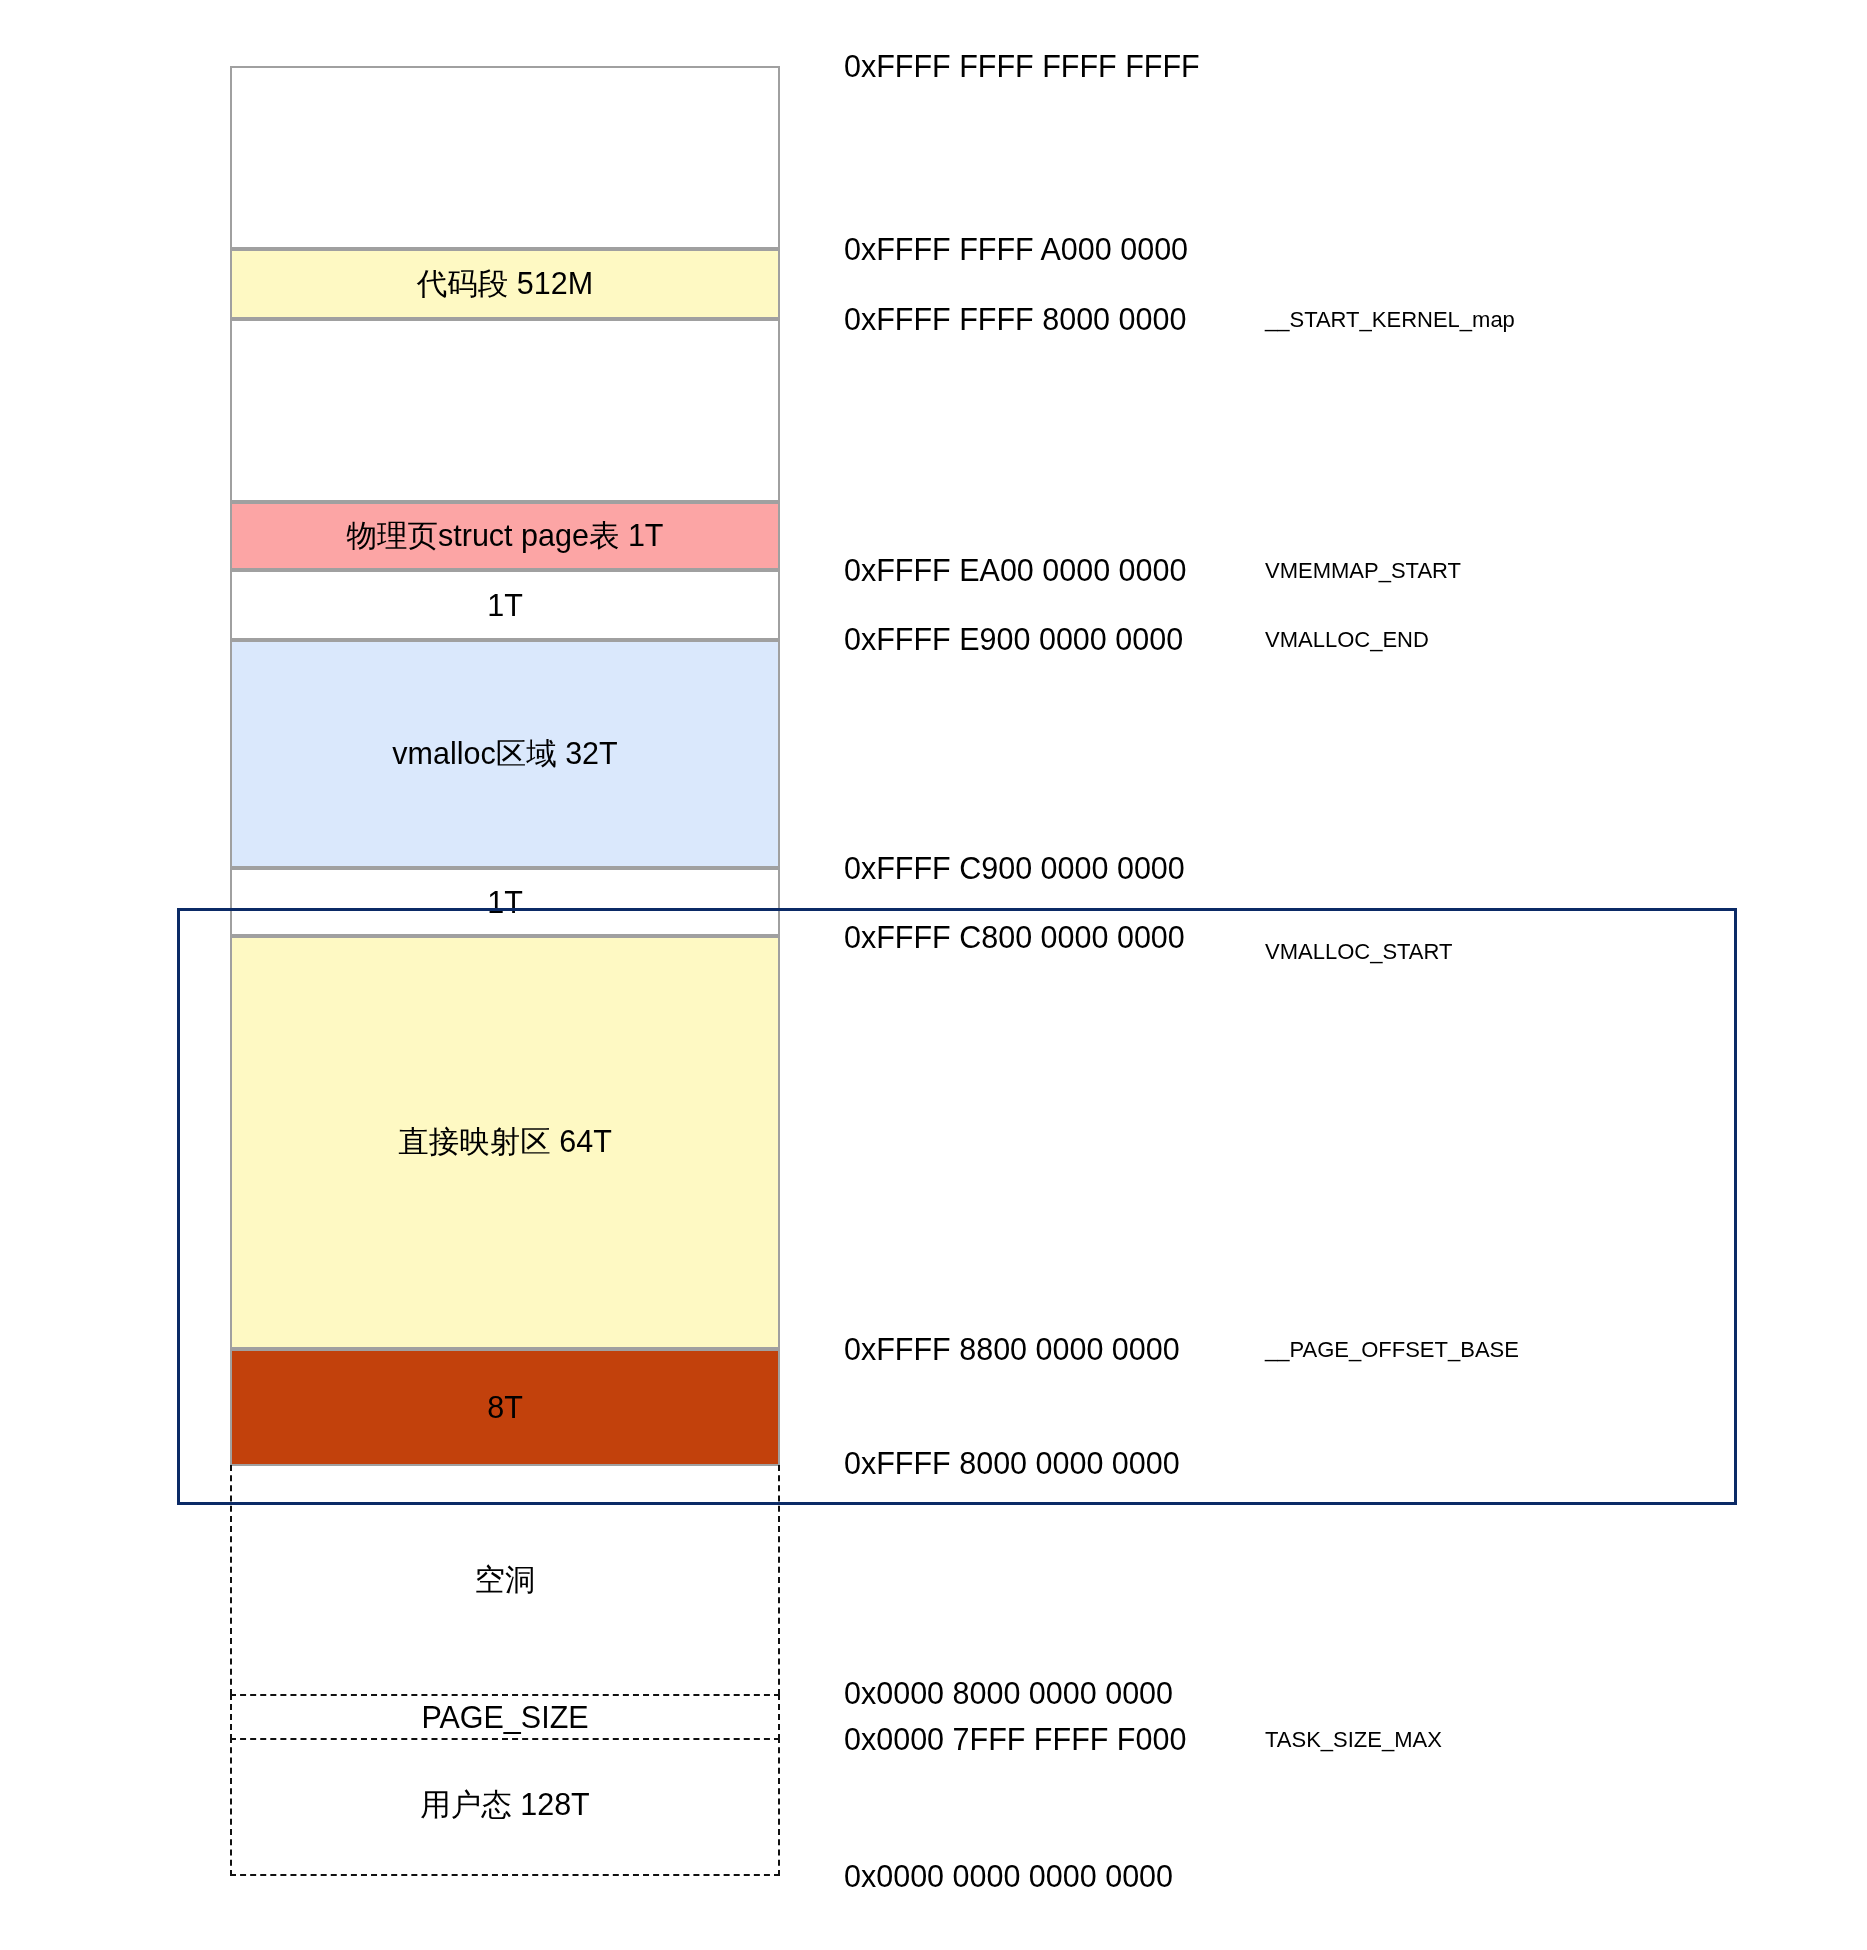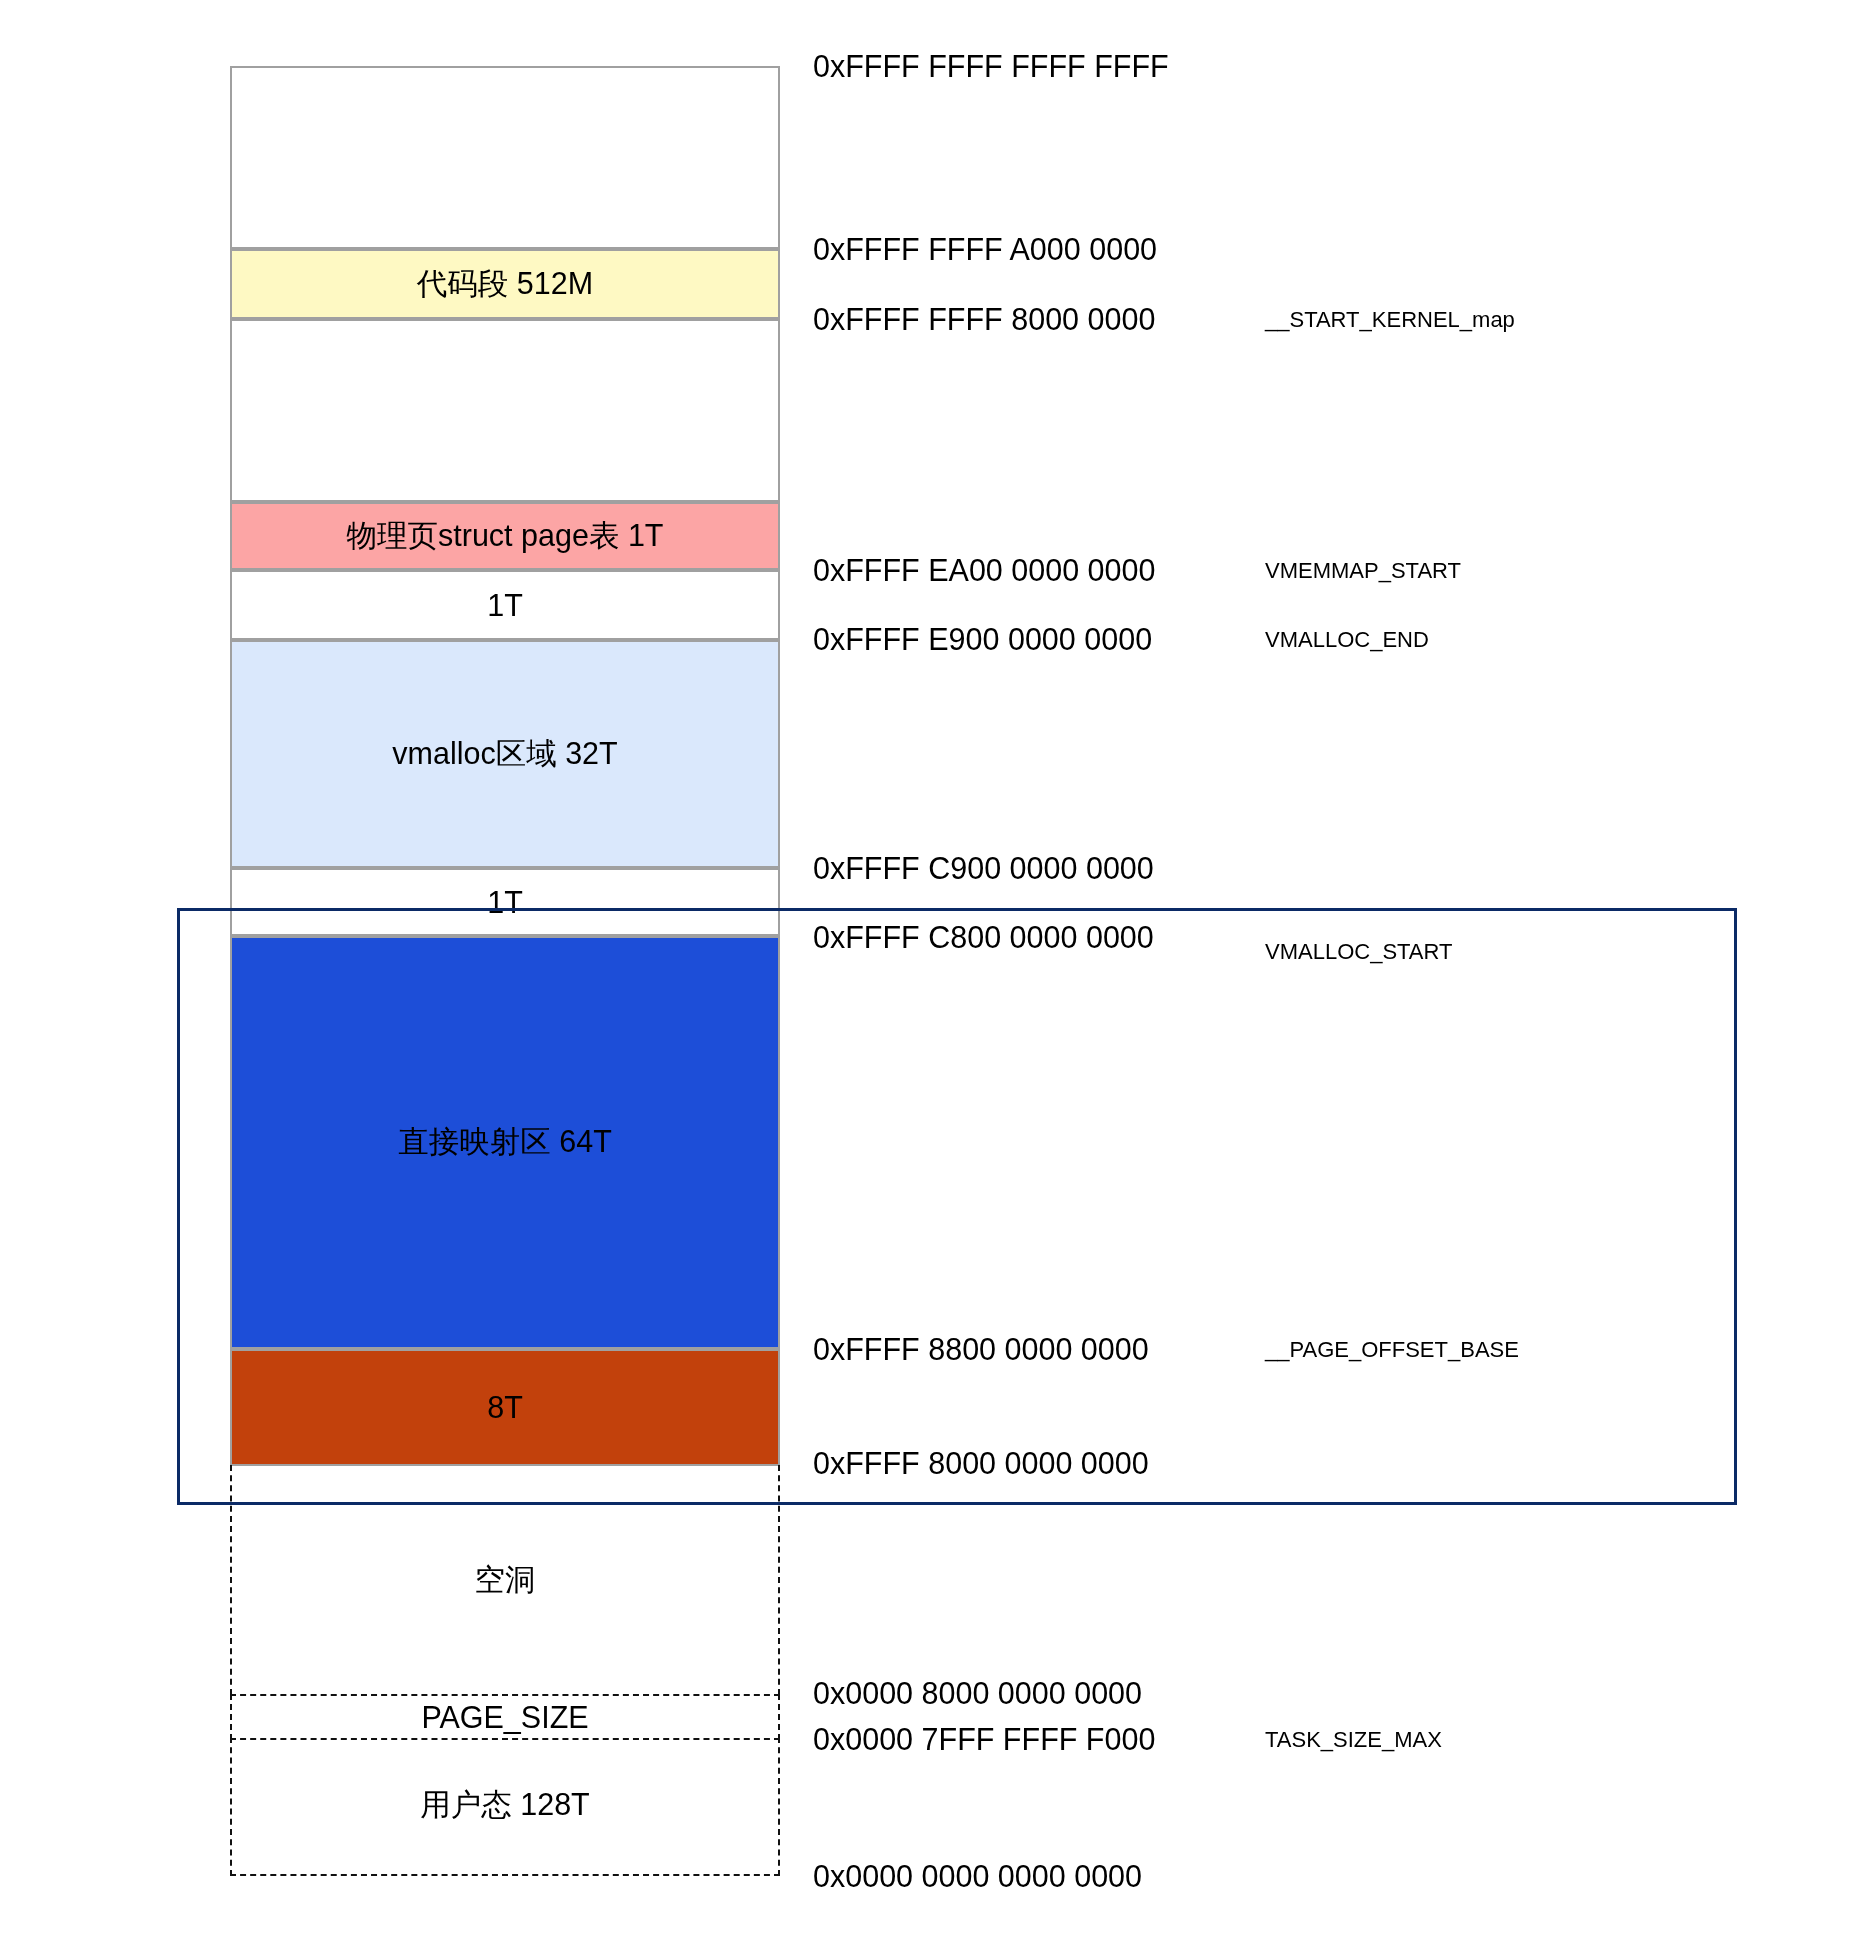--- a/index.html
+++ b/index.html
@@ -3,21 +3,21 @@
 <meta charset="utf-8">
 <style>
   html, body { margin:0; padding:0; background:#ffffff; }
   body { width:1867px; height:1951px; position:relative; overflow:hidden;
          font-family:"Liberation Sans","DejaVu Sans",sans-serif; color:#000; }
   .seg { position:absolute; left:230px; width:550px; box-sizing:border-box;
          display:flex; align-items:center; justify-content:center;
          font-size:30.5px; }
   .solid { border:2.3px solid #a0a0a0; }
   .solid + .solid { border-top:none; }
-  .addr { position:absolute; left:813px; font-size:30.5px; line-height:37px; white-space:nowrap; transform:translateY(-50%); }
+  .addr { position:absolute; left:844px; font-size:30.5px; line-height:37px; white-space:nowrap; transform:translateY(-50%); }
   .name { position:absolute; left:1265px; font-size:22px; line-height:37px; white-space:nowrap; transform:translateY(-50%); }
   .frame { position:absolute; left:177px; top:908px; width:1560px; height:597px;
            box-sizing:border-box; border:3.1px solid #0b2a66; background:transparent; pointer-events:none; }
 </style>
 </head>
 <body>
 
 <div class="seg solid" style="top:66px;height:183px;background:#ffffff;border-top:2.3px solid #a0a0a0;">
   <span></span>
 </div>
@@ -32,21 +32,21 @@
 </div>
 <div class="seg solid" style="top:570px;height:70px;background:#ffffff;border-top:2.3px solid #a0a0a0;">
   <span>1T</span>
 </div>
 <div class="seg solid" style="top:640px;height:228px;background:#dae8fc;border-top:2.3px solid #a0a0a0;align-items:center;">
   <span>vmalloc区域 32T</span>
 </div>
 <div class="seg solid" style="top:868px;height:68px;background:#ffffff;border-top:2.3px solid #a0a0a0;">
   <span>1T</span>
 </div>
-<div class="seg solid" style="top:936px;height:413px;background:#1d4ed8;border-top:2.3px solid #a0a0a0;">
+<div class="seg solid" style="top:936px;height:413px;background:#fef9c3;border-top:2.3px solid #a0a0a0;">
   <span>直接映射区 64T</span>
 </div>
 <div class="seg solid" style="top:1349px;height:117px;background:#c2410c;border-top:2.3px solid #a0a0a0;border-bottom:2.3px solid #a0a0a0;">
   <span>8T</span>
 </div>
 
 <div class="seg" style="top:1465px;height:230px;border-left:2.3px dashed #111;border-right:2.3px dashed #111;">
   <span>空洞</span>
 </div>
 <div class="seg" style="top:1694px;height:46px;border:2.3px dashed #111;">

